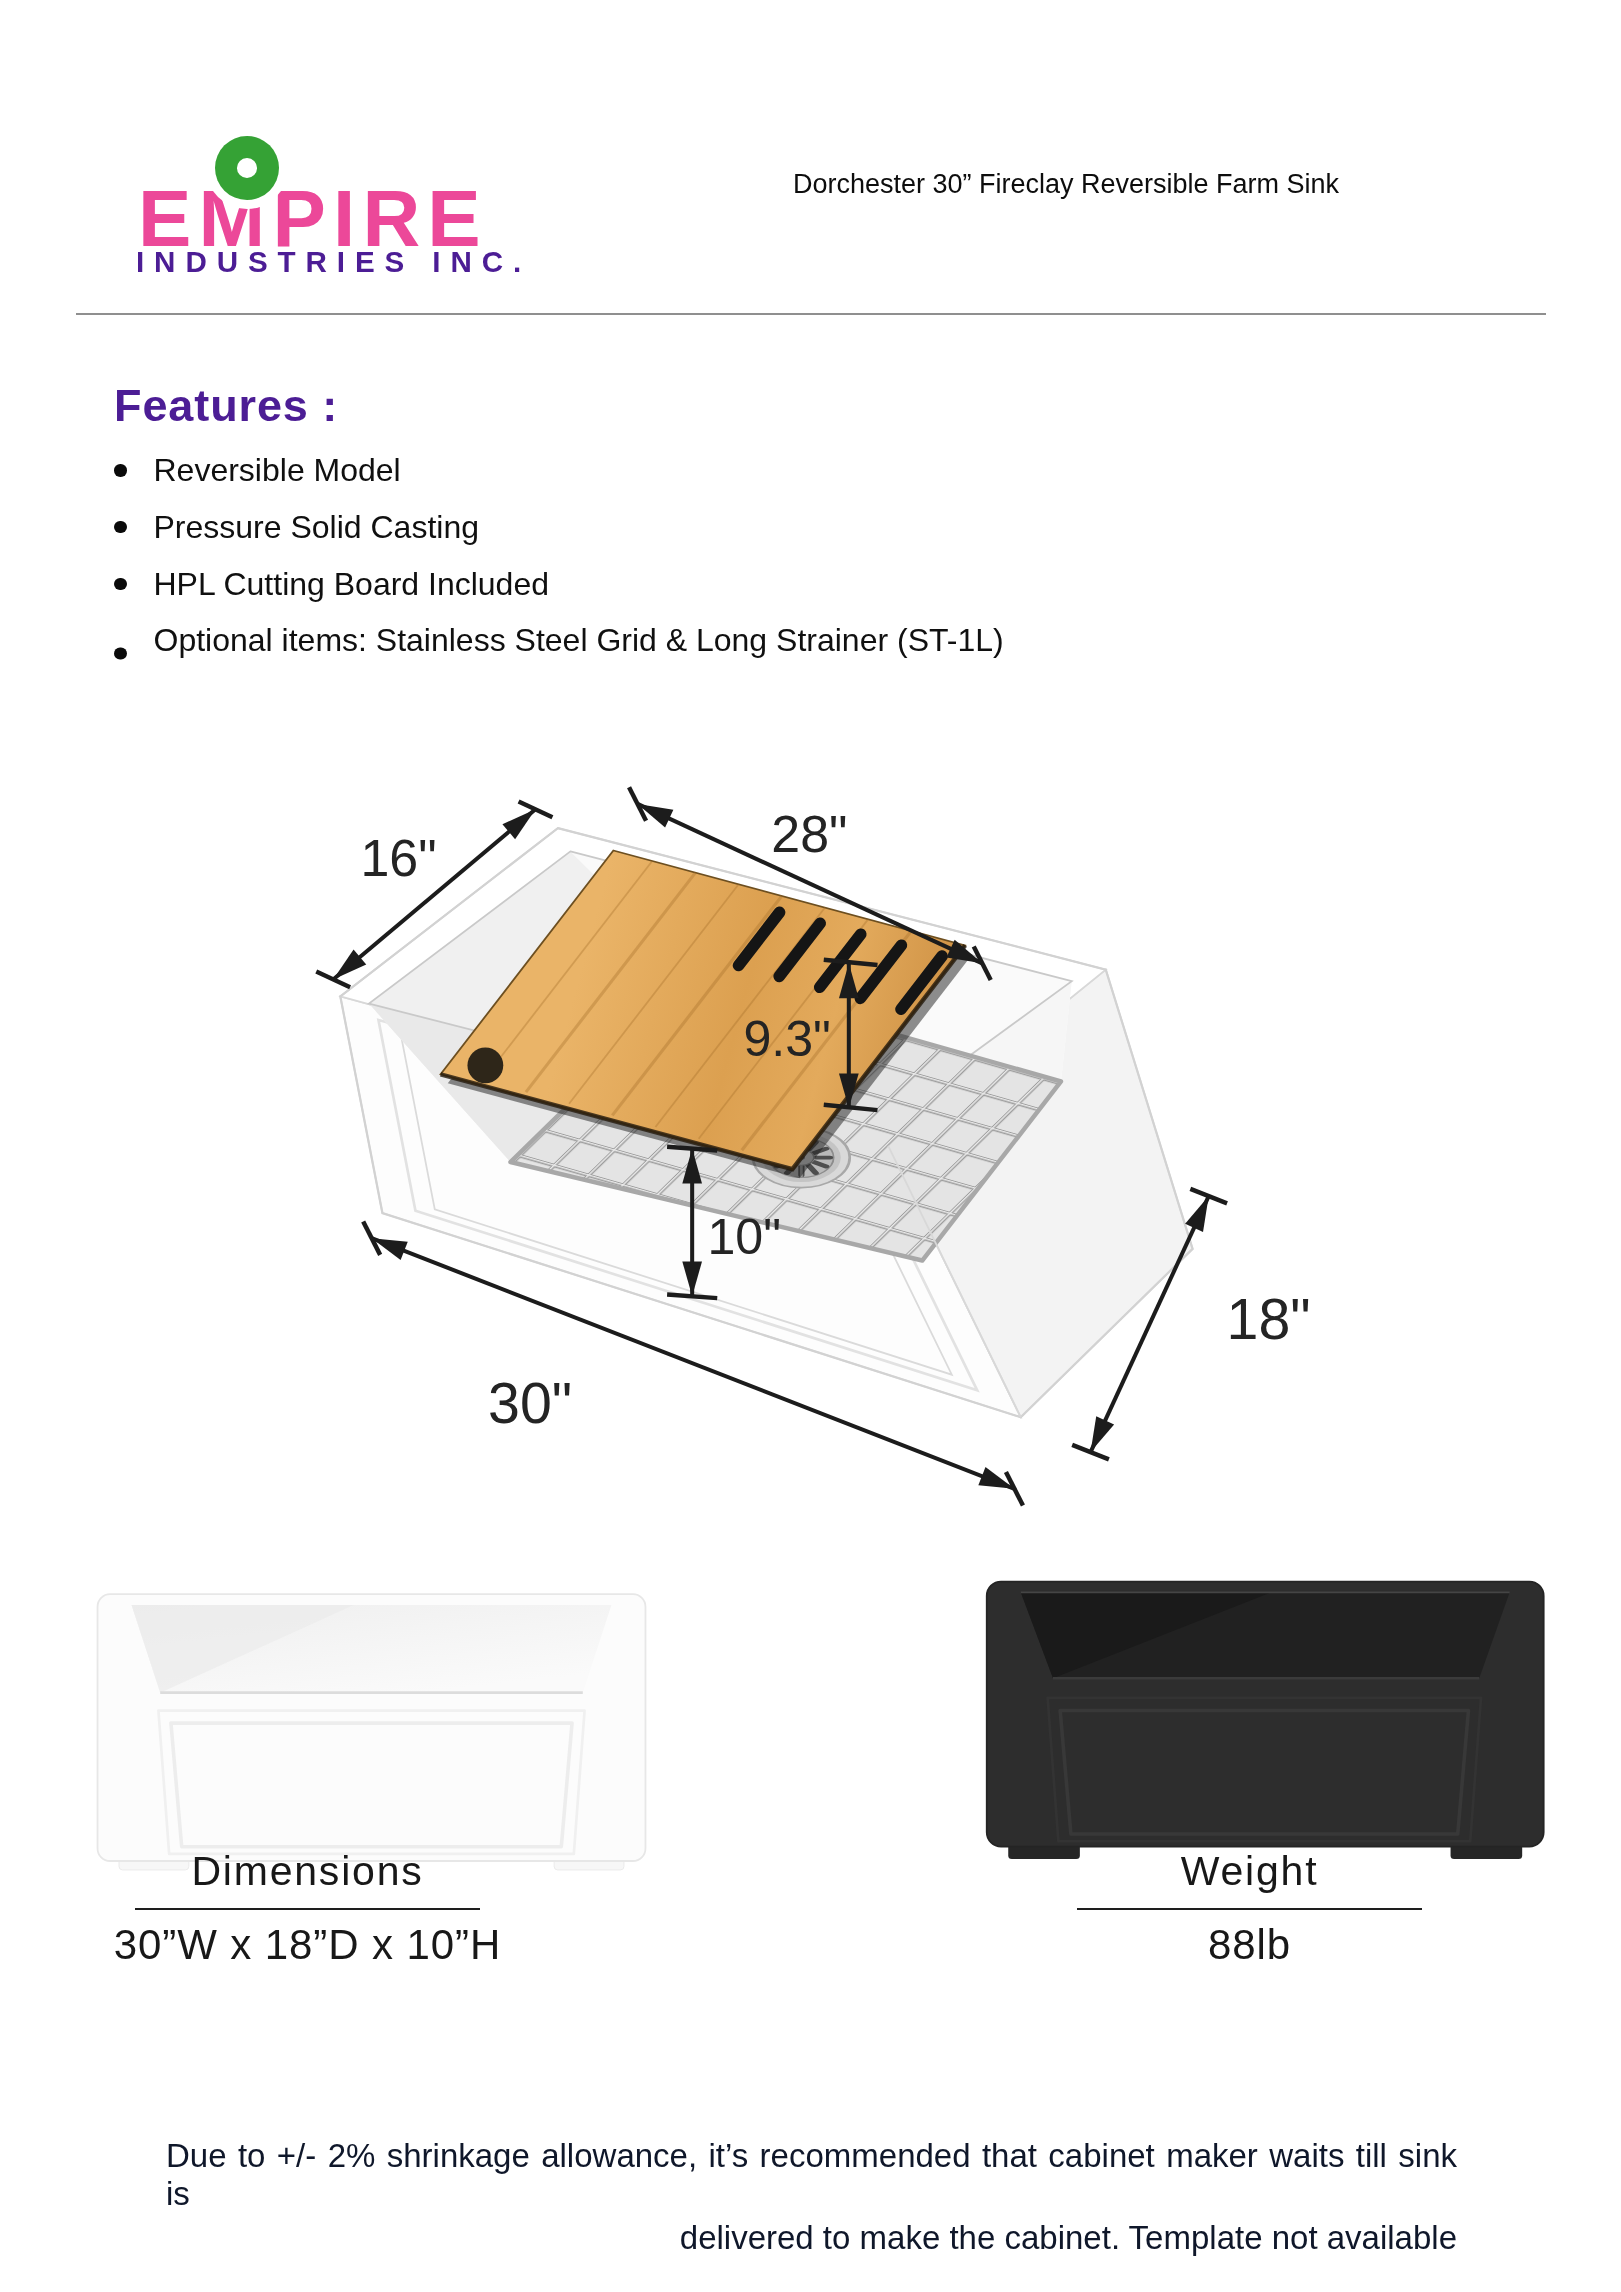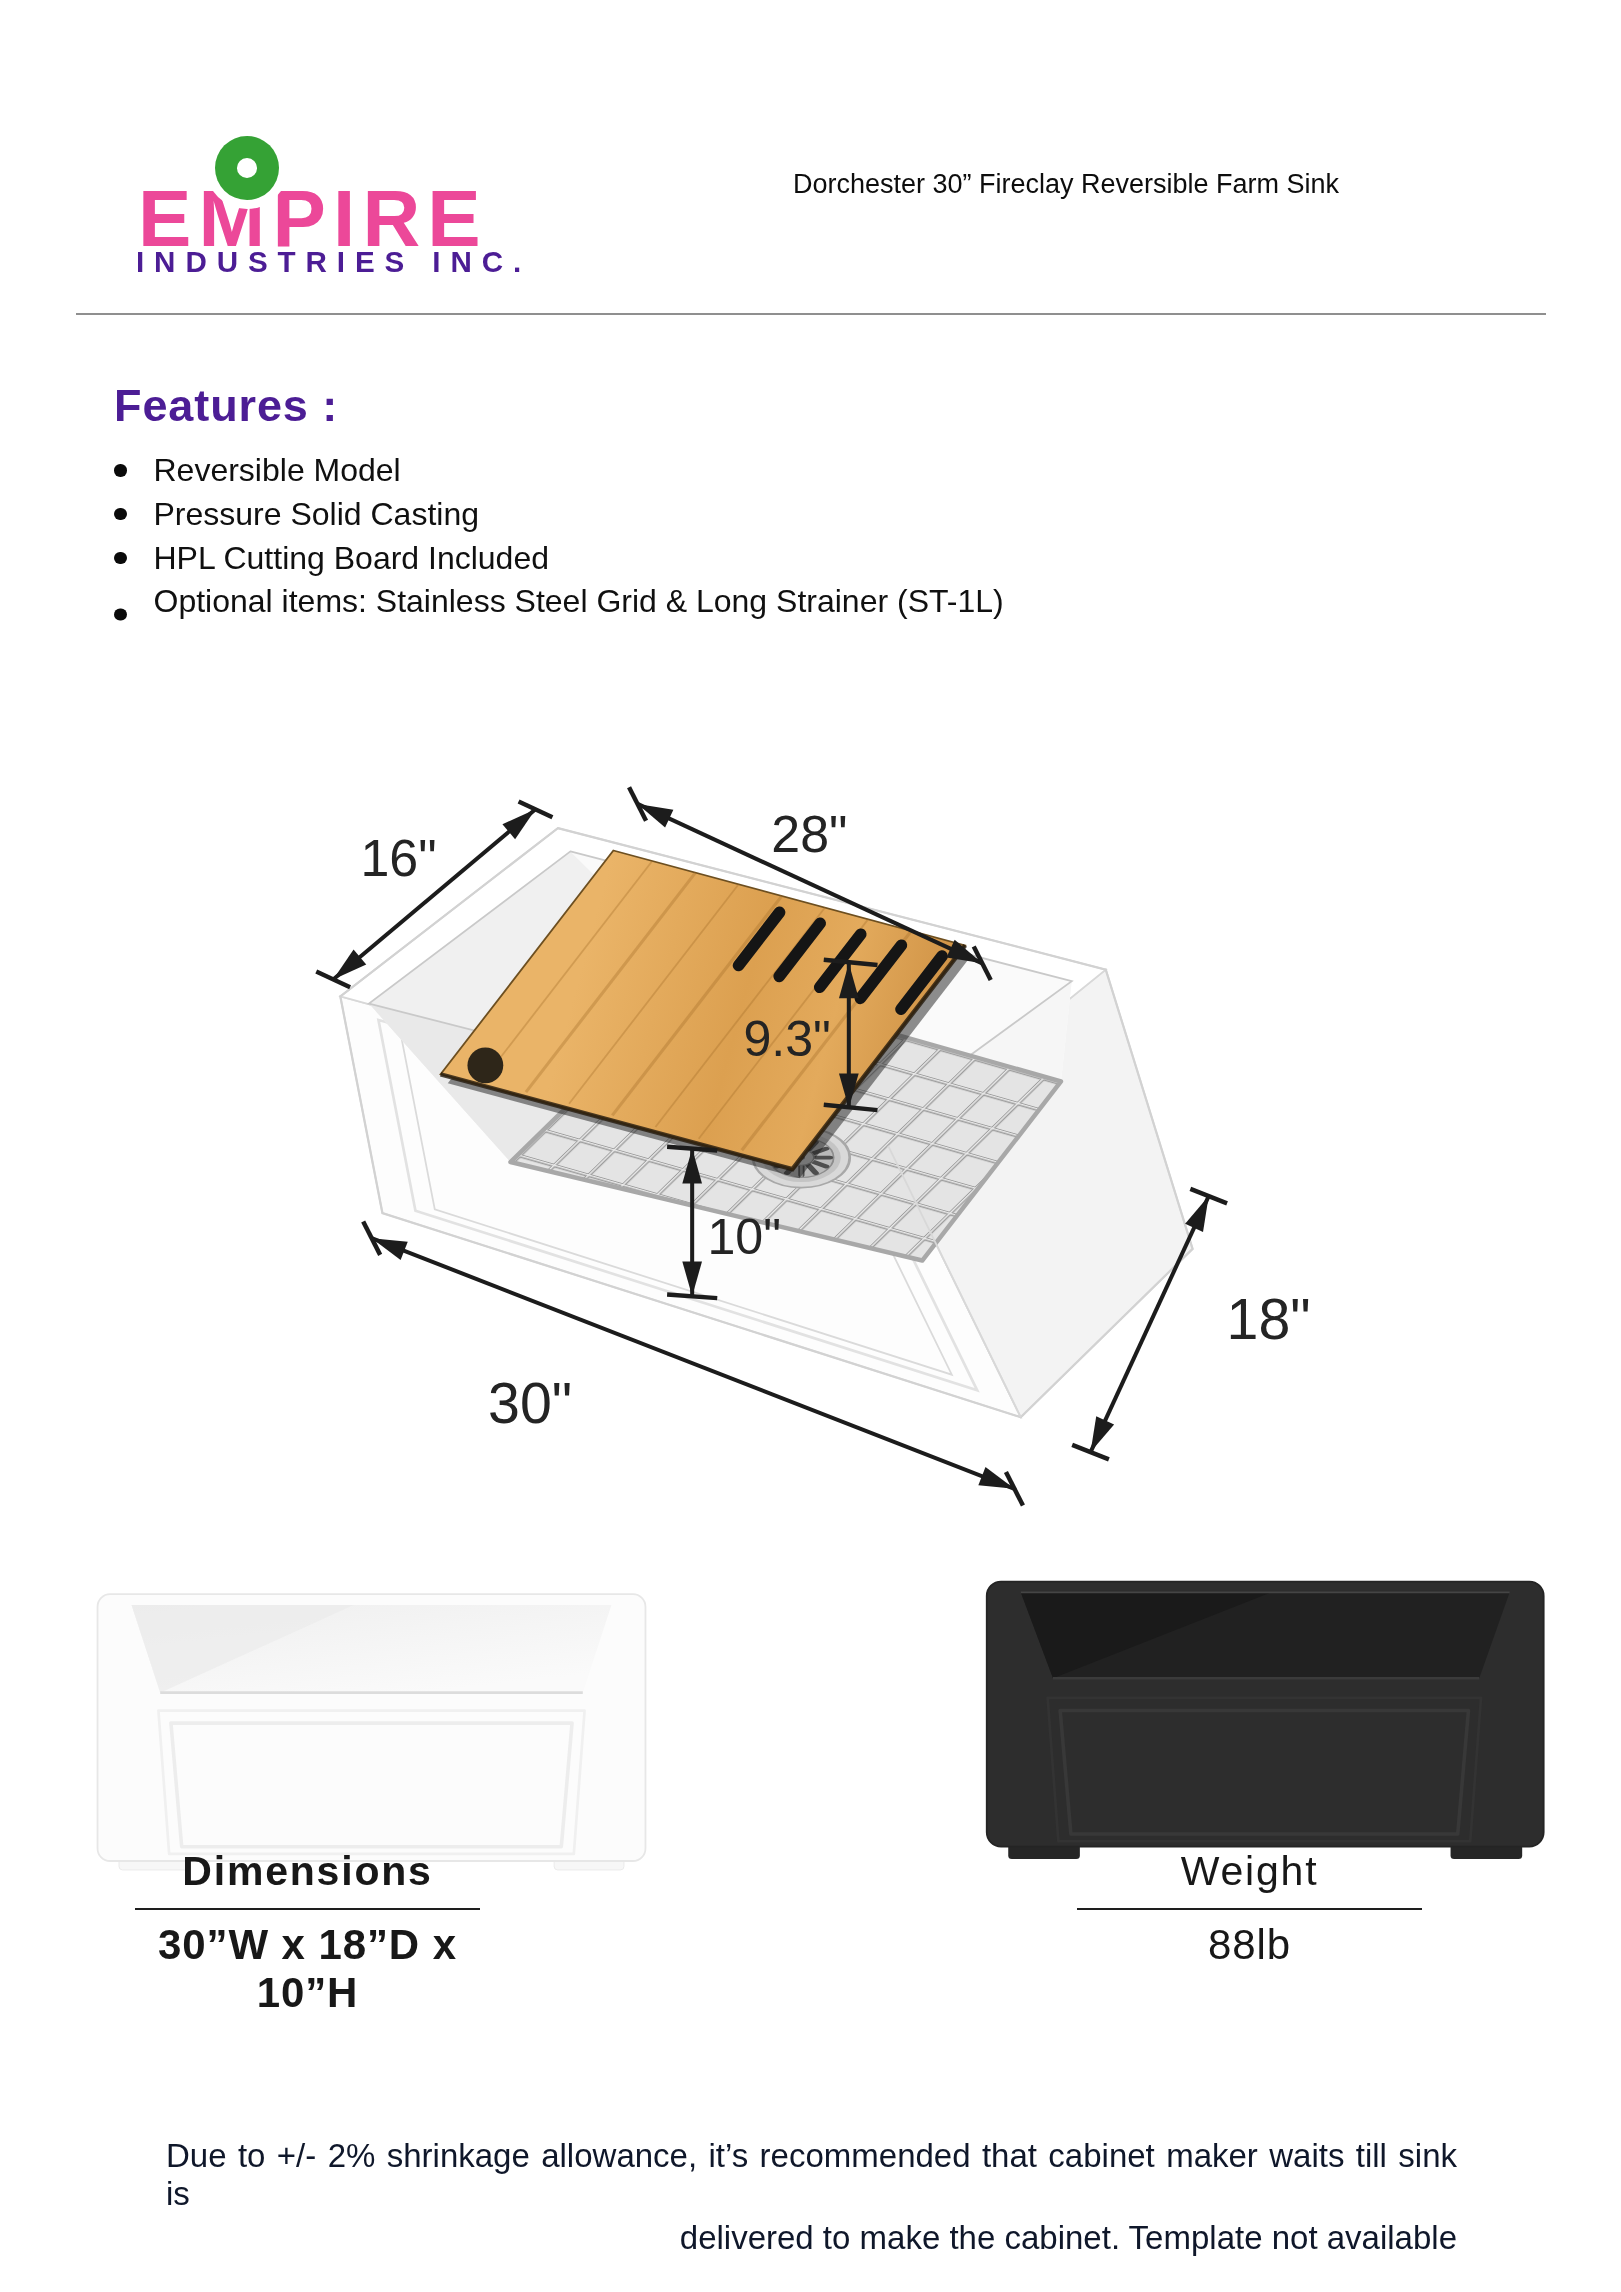--- a/index.html
+++ b/index.html
@@ -14,33 +14,33 @@
   .logo-dot{position:absolute;left:215px;top:136px;width:64px;height:64px;border-radius:50%;
             background:#35a235;box-shadow:0 0 0 9px #ffffff;z-index:2;}
   .logo-dot-hole{position:absolute;left:22.4px;top:22.4px;width:19.7px;height:19.7px;border-radius:50%;background:#ffffff;}
   .title{position:absolute;left:663px;top:167px;width:806px;text-align:center;
          font-size:27px;line-height:1.33;color:#0d0d0d;}
   .hr1{position:absolute;left:76px;top:313px;width:1470px;height:1.8px;background:#8f8f8f;}
 
   
   .features-heading{position:absolute;left:114px;top:380px;font-size:45px;font-weight:bold;
                     letter-spacing:0.9px;color:#4c1d95;}
-  .features-list{position:absolute;left:114px;top:452px;display:flex;flex-direction:column;gap:7px;}
+  .features-list{position:absolute;left:114px;top:452px;display:flex;flex-direction:column;gap:20px;}
   .feature-item{display:flex;align-items:center;font-size:32px;color:#101010;line-height:1.15;}
   .bullet{width:12.5px;height:12.5px;border-radius:50%;background:#0a0a0a;margin-right:27px;flex:0 0 auto;}
   .bullet-low{transform:translateY(12.5px);}
 
   
   .drawing{position:absolute;left:215px;top:786px;width:1128px;height:770px;}
   .sink-white{position:absolute;left:85px;top:1587px;width:573px;height:300px;}
   .sink-black{position:absolute;left:976px;top:1576px;width:582px;height:303px;}
 
   
   .spec{position:absolute;width:405px;text-align:center;color:#181818;}
-  .spec-dim{left:105px;top:1848px;font-weight:bold;}
+  .spec-dim{left:105px;top:1848px;}
   .spec-weight{left:1047px;top:1848px;}
   .spec-heading{font-size:41px;letter-spacing:1.8px;}
   .spec-line{width:345px;height:2.7px;background:#1e1e1e;margin:12.5px auto 10.7px auto;}
   .spec-value{font-size:42px;letter-spacing:0.9px;}
 
   
   .footer{position:absolute;left:166px;top:2137px;width:1291px;font-size:33px;color:#0f172a;}
   .footer-line1{text-align:justify;text-align-last:justify;}
   .footer-line2{text-align:right;margin-top:6px;}
 

